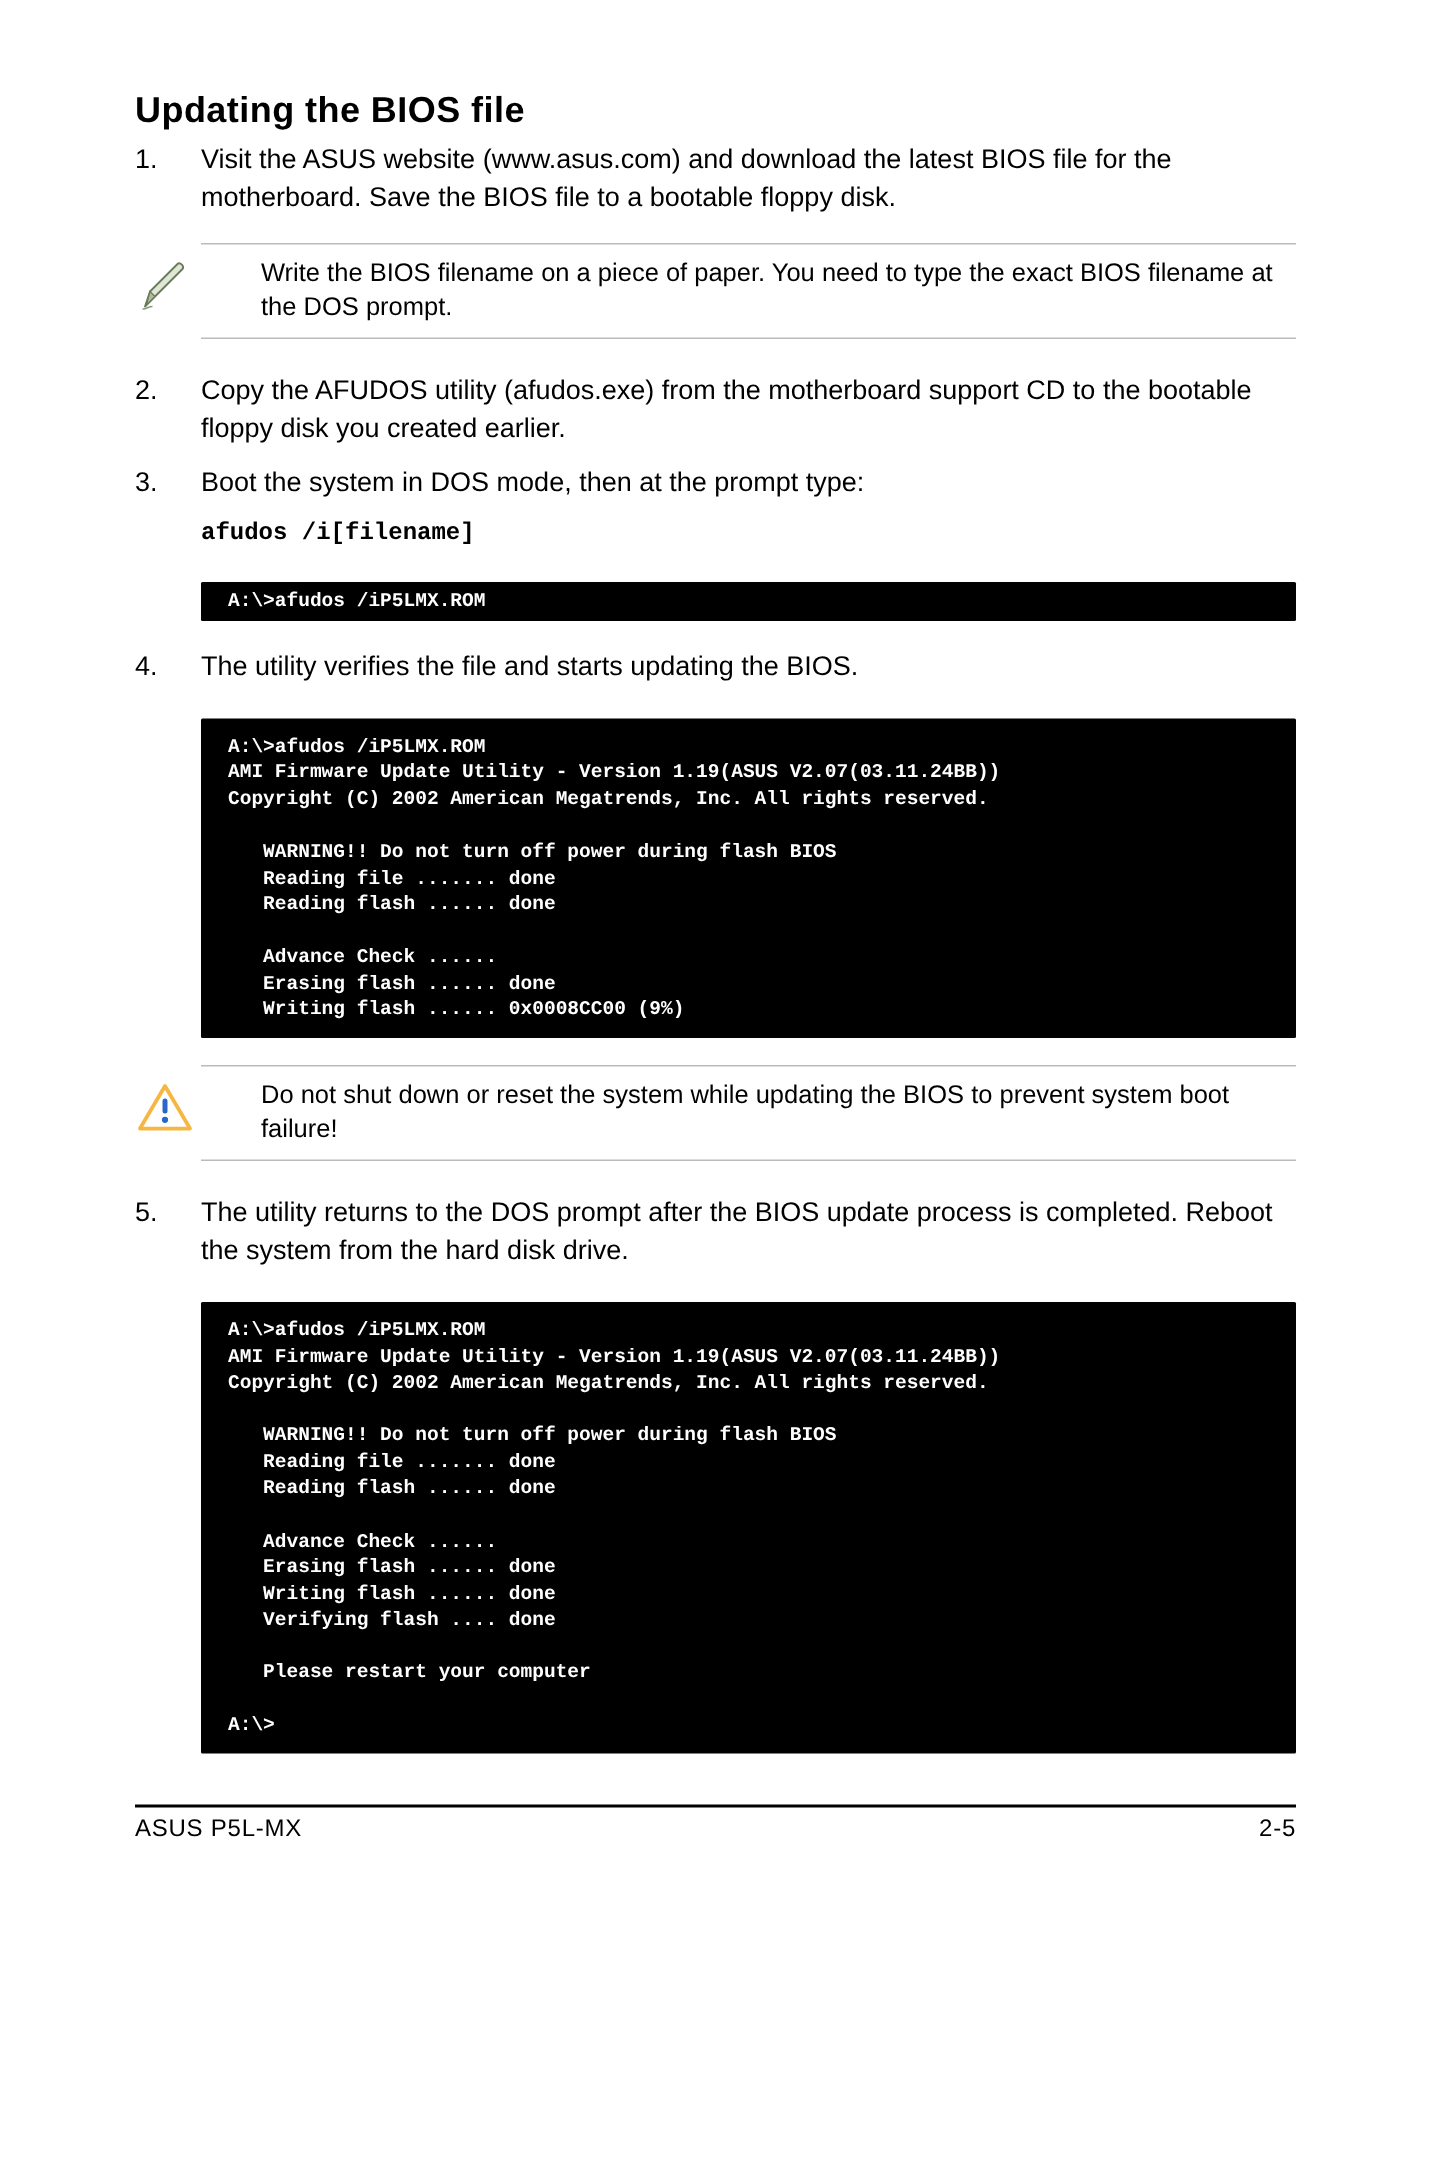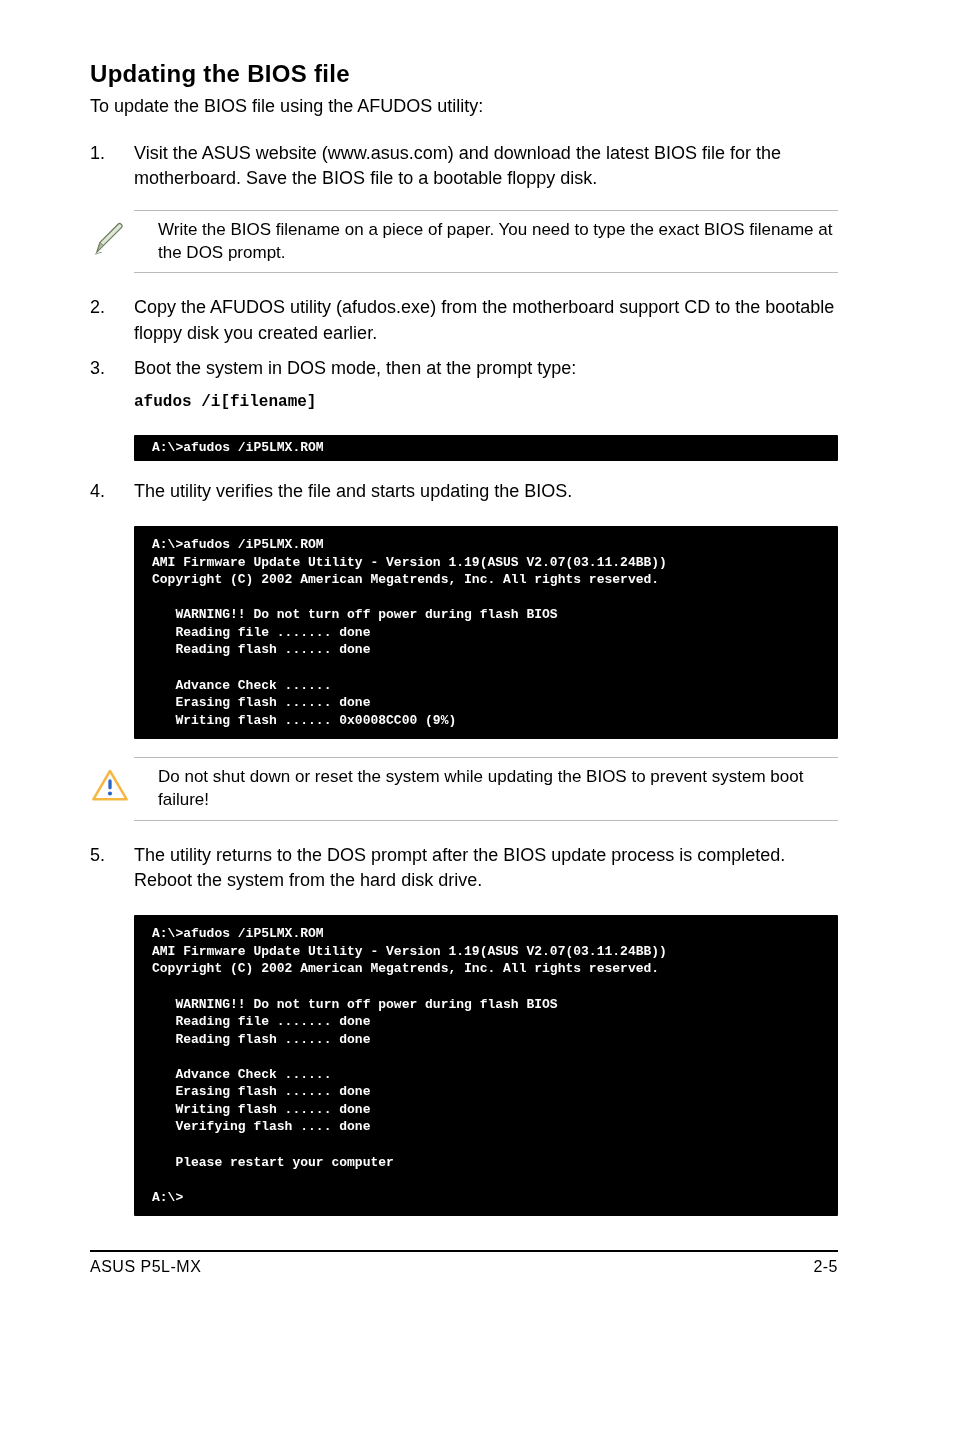--- a/index.html
+++ b/index.html
@@ -4,21 +4,21 @@
 <style>
   html, body {
     margin: 0;
     padding: 0;
     background: #ffffff;
     font-family: Arial, Helvetica, sans-serif;
     color: #000;
     width: 954px;
   }
   .page {
-    padding: 60px 116px 30px 90px;
+    padding: 60px 90px 30px 90px;
     box-sizing: border-box;
     width: 954px;
   }
   h2.section-title {
     font-family: "Trebuchet MS", Arial, sans-serif;
     font-weight: bold;
     font-size: 24px;
     margin: 0 0 6px 0;
     letter-spacing: 0.3px;
   }
@@ -44,21 +44,21 @@
   ol.steps > li .body {
     flex: 1;
   }
   .callout {
     display: flex;
     align-items: flex-start;
     margin: 18px 0 22px 44px;
     border-top: 1px solid #bbb;
     border-bottom: 1px solid #bbb;
     padding: 8px 0;
-    gap: 20px;
+    gap: 36px;
   }
   .callout .icon-slot {
     flex: 0 0 48px;
     display: flex;
     align-items: center;
     margin-left: -44px;
   }
   .callout .icon-slot svg {
     width: 40px;
     height: 40px;
@@ -101,21 +101,20 @@
     font-size: 16px;
     letter-spacing: 0.5px;
   }
 </style>
 </head>
 <body>
 
 <div class="page">
 
   <h2 class="section-title">Updating the BIOS file</h2>
-  <p class="intro">To update the BIOS file using the AFUDOS utility:</p>
 
   <ol class="steps">
 
     <li>
       <span class="num">1.</span>
       <span class="body">Visit the ASUS website (www.asus.com) and download the latest BIOS file for the motherboard. Save the BIOS file to a bootable floppy disk.</span>
     </li>
   </ol>
 
   <div class="callout">

